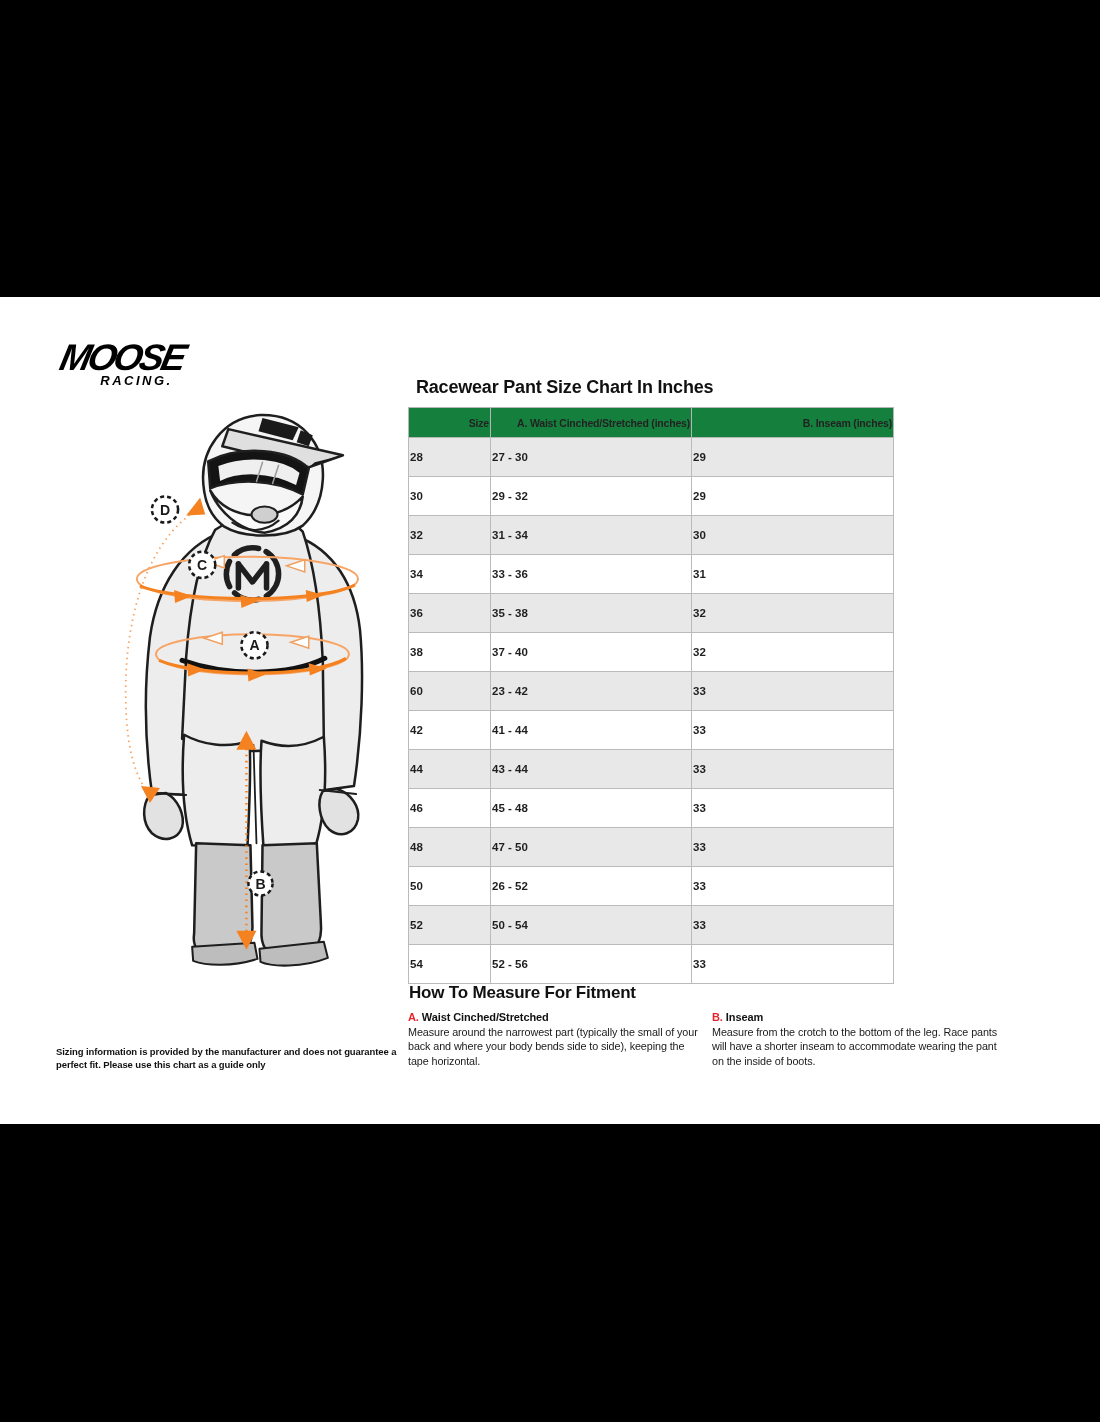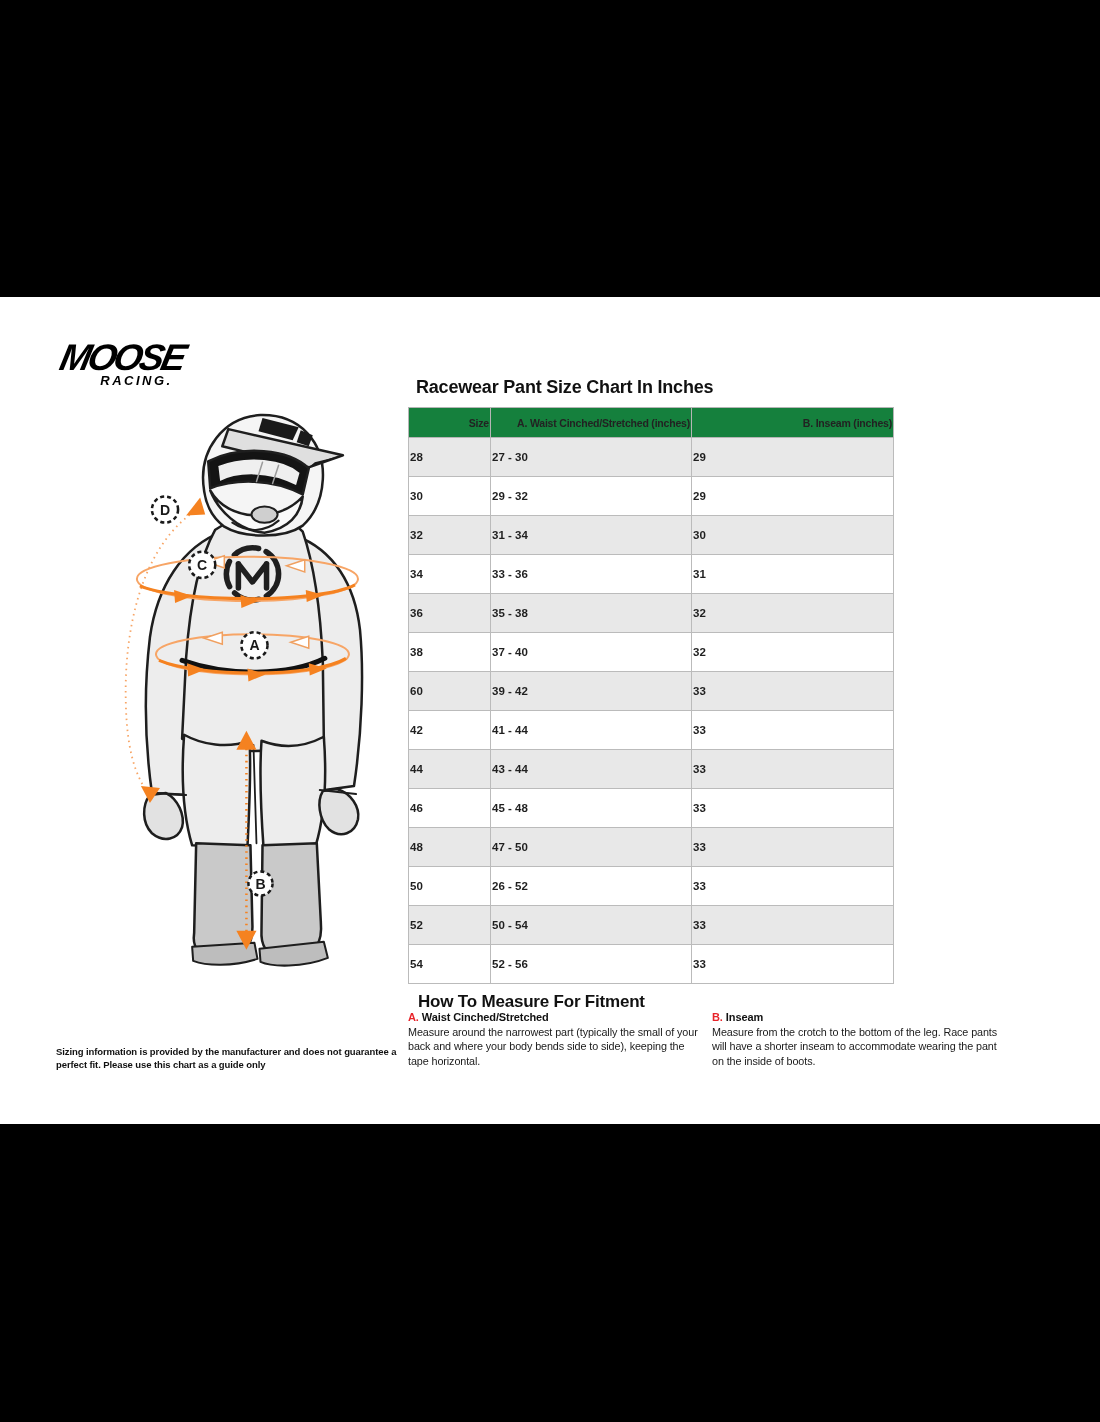--- a/index.html
+++ b/index.html
@@ -48,21 +48,21 @@
   }
   .size-table td {
     height:36px; background:#fff; color:#1f1f1f;
     font-size:11.5px; font-weight:bold;
     border:1px solid #bbb; text-align:left; vertical-align:middle;
   }
   .size-table tr.alt td { background:#e8e8e8; }
 
   
   .howto-title {
-    position:absolute; left:408px; top:685px; margin:10px;
+    position:absolute; left:408px; top:685px; margin:1px;
     font-size:17px; font-weight:bold; color:#111; letter-spacing:-.2px;
   }
   .howto-cols { position:absolute; left:408px; top:714px; width:610px; display:flex; }
   .howto-col { width:290px; margin-right:14px; }
   .howto-head { font-size:11px; font-weight:bold; color:#111; letter-spacing:-.1px; }
   .howto-head .letter { color:#e8242a; margin-right:3px; }
   .howto-body {
     margin:2px 0 0; font-size:10.8px; line-height:1.32; color:#1a1a1a;
     letter-spacing:-.1px;
   }
@@ -226,21 +226,21 @@
           <td>35 - 38</td>
           <td>32</td>
         </tr>
         <tr>
           <td>38</td>
           <td>37 - 40</td>
           <td>32</td>
         </tr>
         <tr class="alt">
           <td>60</td>
-          <td>39 - 42</td>
+          <td>23 - 42</td>
           <td>33</td>
         </tr>
         <tr>
           <td>42</td>
           <td>41 - 44</td>
           <td>33</td>
         </tr>
         <tr class="alt">
           <td>44</td>
           <td>43 - 44</td>

